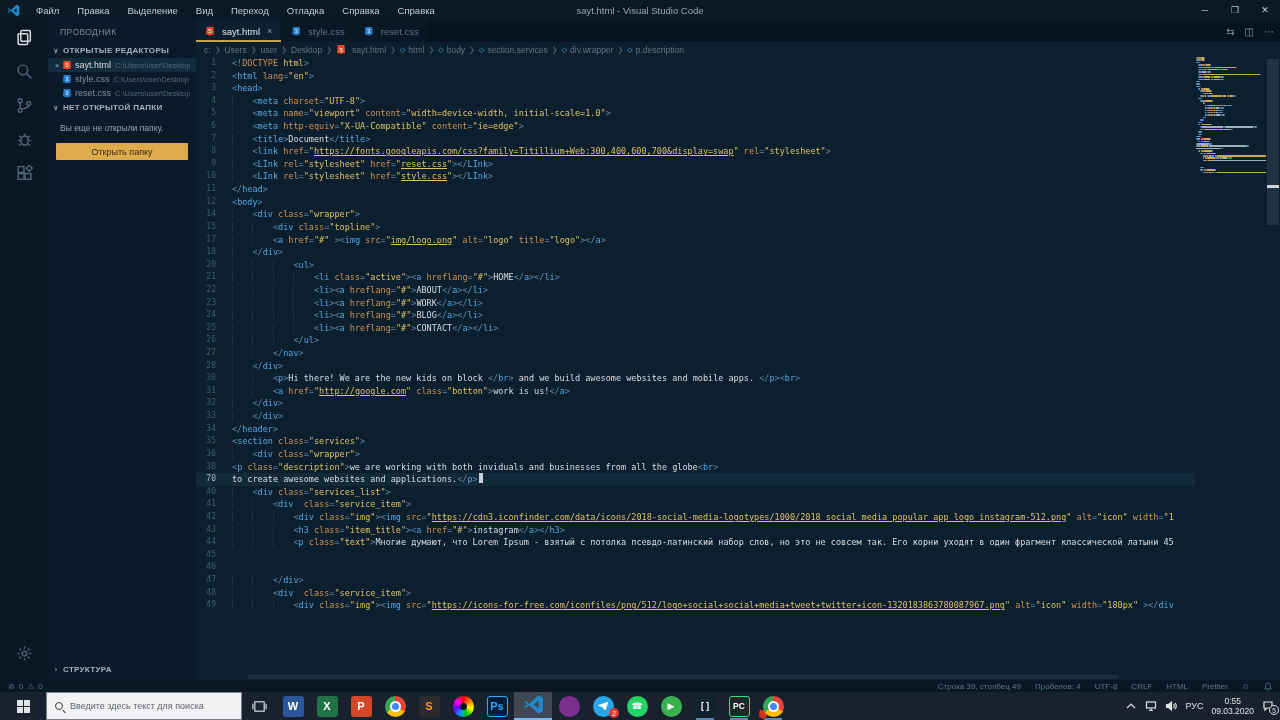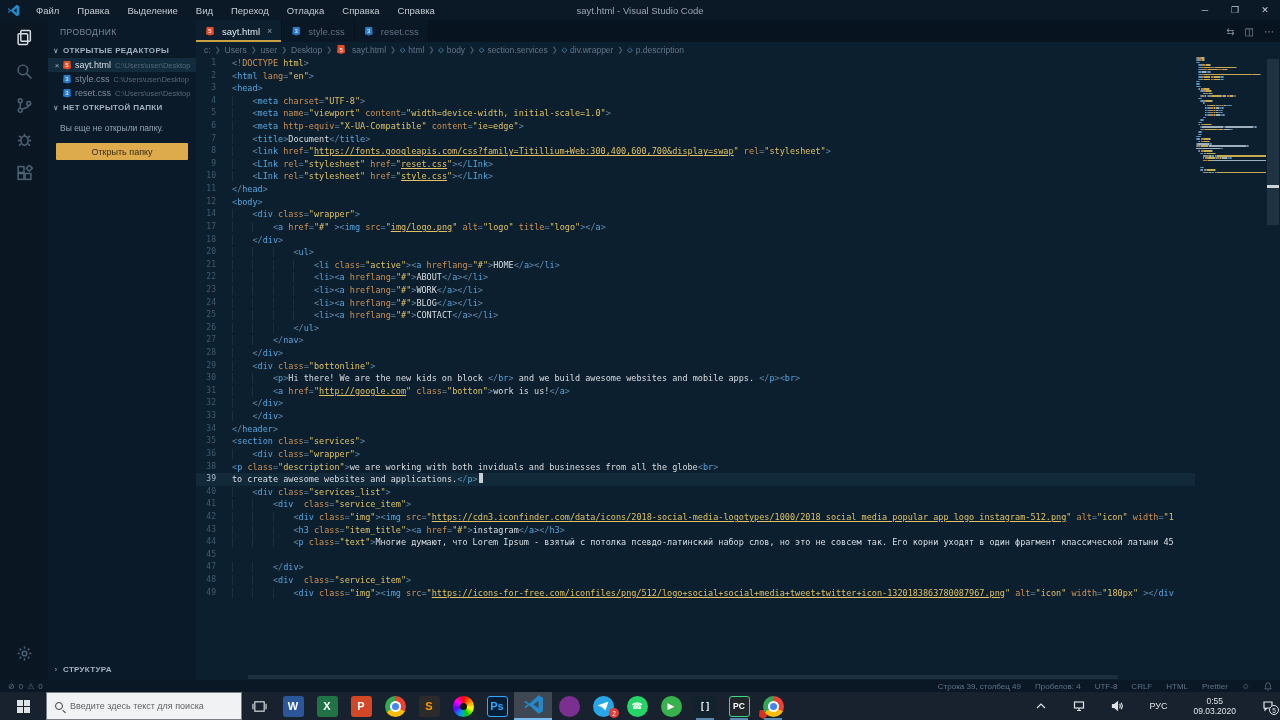--- a/index.html
+++ b/index.html
@@ -102,21 +102,21 @@
   .chrome{background:conic-gradient(#ea4335 0 33%,#fbbc05 0 66%,#34a853 0 100%);}
   .chrome:before{content:"";width:11px;height:11px;background:#fff;border-radius:50%;}
   .chrome:after{content:"";position:absolute;width:7px;height:7px;background:#4285f4;border-radius:50%;}
   .rainbow{background:conic-gradient(#f00,#ff8000,#ff0,#0c0,#09f,#60f,#f0f,#f00);}
   .rainbow:before{content:"";width:7px;height:7px;background:#10131a;border-radius:50%;}
   .tgplane{width:11px;height:9px;background:#fff;clip-path:polygon(0 45%,100% 0,72% 100%,40% 62%);}
   .badge{position:absolute;right:1px;bottom:2px;min-width:10px;height:10px;border-radius:5px;background:#e53935;
     color:#fff;font-size:6.5px;display:flex;align-items:center;justify-content:center;padding:0 2px;}
   .shield-red{position:absolute;left:3px;bottom:1px;width:8px;height:9px;background:#d93025;
     clip-path:polygon(8% 0,92% 0,100% 70%,50% 100%,0 70%);}
-  .tb-tray{margin-left:auto;display:flex;align-items:center;gap:26px;padding-right:6px;color:#dfe3e6;font-size:9px;}
+  .tb-tray{margin-left:auto;display:flex;align-items:center;gap:8px;padding-right:6px;color:#dfe3e6;font-size:9px;}
   .tray-ico svg{width:12px;height:12px;stroke:#dfe3e6;fill:none;stroke-width:1.2;display:block;}
   .clockbox{text-align:center;font-size:8.5px;line-height:10px;}
   .notif{position:relative;}
   .notif .nbadge{position:absolute;right:-5px;bottom:-3px;width:10px;height:10px;border-radius:50%;
     background:#18222f;border:1px solid #dfe3e6;font-size:6.5px;display:flex;align-items:center;justify-content:center;}
 </style>
 </head>
 <body>
 
 <div class="screen">
@@ -302,47 +302,48 @@
           <div class="cl"><span class="ln">4</span><span class="ct"><span class="g">    </span><span class="tk-p">&lt;</span><span class="tk-t">meta</span><span class="tk-x"> </span><span class="tk-a">charset</span><span class="tk-p">=</span><span class="tk-s">"UTF-8"</span><span class="tk-p">&gt;</span></span></div>
           <div class="cl"><span class="ln">5</span><span class="ct"><span class="g">    </span><span class="tk-p">&lt;</span><span class="tk-t">meta</span><span class="tk-x"> </span><span class="tk-a">name</span><span class="tk-p">=</span><span class="tk-s">"viewport"</span><span class="tk-x"> </span><span class="tk-a">content</span><span class="tk-p">=</span><span class="tk-s">"width=device-width, initial-scale=1.0"</span><span class="tk-p">&gt;</span></span></div>
           <div class="cl"><span class="ln">6</span><span class="ct"><span class="g">    </span><span class="tk-p">&lt;</span><span class="tk-t">meta</span><span class="tk-x"> </span><span class="tk-a">http-equiv</span><span class="tk-p">=</span><span class="tk-s">"X-UA-Compatible"</span><span class="tk-x"> </span><span class="tk-a">content</span><span class="tk-p">=</span><span class="tk-s">"ie=edge"</span><span class="tk-p">&gt;</span></span></div>
           <div class="cl"><span class="ln">7</span><span class="ct"><span class="g">    </span><span class="tk-p">&lt;</span><span class="tk-t">title</span><span class="tk-p">&gt;</span><span class="tk-x">Document</span><span class="tk-p">&lt;/</span><span class="tk-t">title</span><span class="tk-p">&gt;</span></span></div>
           <div class="cl"><span class="ln">8</span><span class="ct"><span class="g">    </span><span class="tk-p">&lt;</span><span class="tk-t">link</span><span class="tk-x"> </span><span class="tk-a">href</span><span class="tk-p">=</span><span class="tk-s">"</span><span class="tk-u">https://fonts.googleapis.com/css?family=Titillium+Web:300,400,600,700&amp;display=swap</span><span class="tk-s">"</span><span class="tk-x"> </span><span class="tk-a">rel</span><span class="tk-p">=</span><span class="tk-s">"stylesheet"</span><span class="tk-p">&gt;</span></span></div>
           <div class="cl"><span class="ln">9</span><span class="ct"><span class="g">    </span><span class="tk-p">&lt;</span><span class="tk-t">LInk</span><span class="tk-x"> </span><span class="tk-a">rel</span><span class="tk-p">=</span><span class="tk-s">"stylesheet"</span><span class="tk-x"> </span><span class="tk-a">href</span><span class="tk-p">=</span><span class="tk-s">"</span><span class="tk-u">reset.css</span><span class="tk-s">"</span><span class="tk-p">&gt;&lt;/</span><span class="tk-t">LInk</span><span class="tk-p">&gt;</span></span></div>
           <div class="cl"><span class="ln">10</span><span class="ct"><span class="g">    </span><span class="tk-p">&lt;</span><span class="tk-t">LInk</span><span class="tk-x"> </span><span class="tk-a">rel</span><span class="tk-p">=</span><span class="tk-s">"stylesheet"</span><span class="tk-x"> </span><span class="tk-a">href</span><span class="tk-p">=</span><span class="tk-s">"</span><span class="tk-u">style.css</span><span class="tk-s">"</span><span class="tk-p">&gt;&lt;/</span><span class="tk-t">LInk</span><span class="tk-p">&gt;</span></span></div>
           <div class="cl"><span class="ln">11</span><span class="ct"><span class="tk-p">&lt;/</span><span class="tk-t">head</span><span class="tk-p">&gt;</span></span></div>
           <div class="cl"><span class="ln">12</span><span class="ct"><span class="tk-p">&lt;</span><span class="tk-t">body</span><span class="tk-p">&gt;</span></span></div>
           <div class="cl"><span class="ln">14</span><span class="ct"><span class="g">    </span><span class="tk-p">&lt;</span><span class="tk-t">div</span><span class="tk-x"> </span><span class="tk-a">class</span><span class="tk-p">=</span><span class="tk-s">"wrapper"</span><span class="tk-p">&gt;</span></span></div>
+          <div class="cl"><span class="ln">15</span><span class="ct"><span class="g">    </span><span class="g">    </span><span class="tk-p">&lt;</span><span class="tk-t">div</span><span class="tk-x"> </span><span class="tk-a">class</span><span class="tk-p">=</span><span class="tk-s">"topline"</span><span class="tk-p">&gt;</span></span></div>
           <div class="cl"><span class="ln">17</span><span class="ct"><span class="g">    </span><span class="g">    </span><span class="tk-p">&lt;</span><span class="tk-t">a</span><span class="tk-x"> </span><span class="tk-a">href</span><span class="tk-p">=</span><span class="tk-s">"#"</span><span class="tk-x"> </span><span class="tk-p">&gt;&lt;</span><span class="tk-t">img</span><span class="tk-x"> </span><span class="tk-a">src</span><span class="tk-p">=</span><span class="tk-s">"</span><span class="tk-u">img/logo.png</span><span class="tk-s">"</span><span class="tk-x"> </span><span class="tk-a">alt</span><span class="tk-p">=</span><span class="tk-s">"logo"</span><span class="tk-x"> </span><span class="tk-a">title</span><span class="tk-p">=</span><span class="tk-s">"logo"</span><span class="tk-p">&gt;&lt;/</span><span class="tk-t">a</span><span class="tk-p">&gt;</span></span></div>
           <div class="cl"><span class="ln">18</span><span class="ct"><span class="g">    </span><span class="tk-p">&lt;/</span><span class="tk-t">div</span><span class="tk-p">&gt;</span></span></div>
           <div class="cl"><span class="ln">20</span><span class="ct"><span class="g">    </span><span class="g">    </span><span class="g">    </span><span class="tk-p">&lt;</span><span class="tk-t">ul</span><span class="tk-p">&gt;</span></span></div>
           <div class="cl"><span class="ln">21</span><span class="ct"><span class="g">    </span><span class="g">    </span><span class="g">    </span><span class="g">    </span><span class="tk-p">&lt;</span><span class="tk-t">li</span><span class="tk-x"> </span><span class="tk-a">class</span><span class="tk-p">=</span><span class="tk-s">"active"</span><span class="tk-p">&gt;&lt;</span><span class="tk-t">a</span><span class="tk-x"> </span><span class="tk-a">hreflang</span><span class="tk-p">=</span><span class="tk-s">"#"</span><span class="tk-p">&gt;</span><span class="tk-x">HOME</span><span class="tk-p">&lt;/</span><span class="tk-t">a</span><span class="tk-p">&gt;&lt;/</span><span class="tk-t">li</span><span class="tk-p">&gt;</span></span></div>
           <div class="cl"><span class="ln">22</span><span class="ct"><span class="g">    </span><span class="g">    </span><span class="g">    </span><span class="g">    </span><span class="tk-p">&lt;</span><span class="tk-t">li</span><span class="tk-p">&gt;&lt;</span><span class="tk-t">a</span><span class="tk-x"> </span><span class="tk-a">hreflang</span><span class="tk-p">=</span><span class="tk-s">"#"</span><span class="tk-p">&gt;</span><span class="tk-x">ABOUT</span><span class="tk-p">&lt;/</span><span class="tk-t">a</span><span class="tk-p">&gt;&lt;/</span><span class="tk-t">li</span><span class="tk-p">&gt;</span></span></div>
           <div class="cl"><span class="ln">23</span><span class="ct"><span class="g">    </span><span class="g">    </span><span class="g">    </span><span class="g">    </span><span class="tk-p">&lt;</span><span class="tk-t">li</span><span class="tk-p">&gt;&lt;</span><span class="tk-t">a</span><span class="tk-x"> </span><span class="tk-a">hreflang</span><span class="tk-p">=</span><span class="tk-s">"#"</span><span class="tk-p">&gt;</span><span class="tk-x">WORK</span><span class="tk-p">&lt;/</span><span class="tk-t">a</span><span class="tk-p">&gt;&lt;/</span><span class="tk-t">li</span><span class="tk-p">&gt;</span></span></div>
           <div class="cl"><span class="ln">24</span><span class="ct"><span class="g">    </span><span class="g">    </span><span class="g">    </span><span class="g">    </span><span class="tk-p">&lt;</span><span class="tk-t">li</span><span class="tk-p">&gt;&lt;</span><span class="tk-t">a</span><span class="tk-x"> </span><span class="tk-a">hreflang</span><span class="tk-p">=</span><span class="tk-s">"#"</span><span class="tk-p">&gt;</span><span class="tk-x">BLOG</span><span class="tk-p">&lt;/</span><span class="tk-t">a</span><span class="tk-p">&gt;&lt;/</span><span class="tk-t">li</span><span class="tk-p">&gt;</span></span></div>
           <div class="cl"><span class="ln">25</span><span class="ct"><span class="g">    </span><span class="g">    </span><span class="g">    </span><span class="g">    </span><span class="tk-p">&lt;</span><span class="tk-t">li</span><span class="tk-p">&gt;&lt;</span><span class="tk-t">a</span><span class="tk-x"> </span><span class="tk-a">hreflang</span><span class="tk-p">=</span><span class="tk-s">"#"</span><span class="tk-p">&gt;</span><span class="tk-x">CONTACT</span><span class="tk-p">&lt;/</span><span class="tk-t">a</span><span class="tk-p">&gt;&lt;/</span><span class="tk-t">li</span><span class="tk-p">&gt;</span></span></div>
           <div class="cl"><span class="ln">26</span><span class="ct"><span class="g">    </span><span class="g">    </span><span class="g">    </span><span class="tk-p">&lt;/</span><span class="tk-t">ul</span><span class="tk-p">&gt;</span></span></div>
           <div class="cl"><span class="ln">27</span><span class="ct"><span class="g">    </span><span class="g">    </span><span class="tk-p">&lt;/</span><span class="tk-t">nav</span><span class="tk-p">&gt;</span></span></div>
           <div class="cl"><span class="ln">28</span><span class="ct"><span class="g">    </span><span class="tk-p">&lt;/</span><span class="tk-t">div</span><span class="tk-p">&gt;</span></span></div>
-          <div class="cl"><span class="ln">29</span><span class="ct"><span class="g">    </span><span class="tk-p">&lt;</span><span class="tk-t">div</span><span class="tk-x"> </span><span class="tk-a">class</span><span class="tk-p">=</span><span class="tk-s">"bottonline"</span><span class="tk-p">&gt;</span></span></div>
           <div class="cl"><span class="ln">30</span><span class="ct"><span class="g">    </span><span class="g">    </span><span class="tk-p">&lt;</span><span class="tk-t">p</span><span class="tk-p">&gt;</span><span class="tk-x">Hi there! We are the new kids on block </span><span class="tk-p">&lt;/</span><span class="tk-t">br</span><span class="tk-p">&gt;</span><span class="tk-x"> and we build awesome websites and mobile apps. </span><span class="tk-p">&lt;/</span><span class="tk-t">p</span><span class="tk-p">&gt;&lt;</span><span class="tk-t">br</span><span class="tk-p">&gt;</span></span></div>
           <div class="cl"><span class="ln">31</span><span class="ct"><span class="g">    </span><span class="g">    </span><span class="tk-p">&lt;</span><span class="tk-t">a</span><span class="tk-x"> </span><span class="tk-a">href</span><span class="tk-p">=</span><span class="tk-s">"</span><span class="tk-u">http://google.com</span><span class="tk-s">"</span><span class="tk-x"> </span><span class="tk-a">class</span><span class="tk-p">=</span><span class="tk-s">"botton"</span><span class="tk-p">&gt;</span><span class="tk-x">work is us!</span><span class="tk-p">&lt;/</span><span class="tk-t">a</span><span class="tk-p">&gt;</span></span></div>
           <div class="cl"><span class="ln">32</span><span class="ct"><span class="g">    </span><span class="tk-p">&lt;/</span><span class="tk-t">div</span><span class="tk-p">&gt;</span></span></div>
           <div class="cl"><span class="ln">33</span><span class="ct"><span class="g">    </span><span class="tk-p">&lt;/</span><span class="tk-t">div</span><span class="tk-p">&gt;</span></span></div>
           <div class="cl"><span class="ln">34</span><span class="ct"><span class="tk-p">&lt;/</span><span class="tk-t">header</span><span class="tk-p">&gt;</span></span></div>
           <div class="cl"><span class="ln">35</span><span class="ct"><span class="tk-p">&lt;</span><span class="tk-t">section</span><span class="tk-x"> </span><span class="tk-a">class</span><span class="tk-p">=</span><span class="tk-s">"services"</span><span class="tk-p">&gt;</span></span></div>
           <div class="cl"><span class="ln">36</span><span class="ct"><span class="g">    </span><span class="tk-p">&lt;</span><span class="tk-t">div</span><span class="tk-x"> </span><span class="tk-a">class</span><span class="tk-p">=</span><span class="tk-s">"wrapper"</span><span class="tk-p">&gt;</span></span></div>
           <div class="cl"><span class="ln">38</span><span class="ct"><span class="tk-p">&lt;</span><span class="tk-t">p</span><span class="tk-x"> </span><span class="tk-a">class</span><span class="tk-p">=</span><span class="tk-s">"description"</span><span class="tk-p">&gt;</span><span class="tk-x">we are working with both inviduals and businesses from all the globe</span><span class="tk-p">&lt;</span><span class="tk-t">br</span><span class="tk-p">&gt;</span></span></div>
-          <div class="cl cur"><span class="ln">39</span><span class="ct"><span class="tk-x">to create awesome websites and applications.</span><span class="tk-p">&lt;/</span><span class="tk-t">p</span><span class="tk-p">&gt;</span><span class="caret"></span></span></div>
+          <div class="cl cur"><span class="ln">70</span><span class="ct"><span class="tk-x">to create awesome websites and applications.</span><span class="tk-p">&lt;/</span><span class="tk-t">p</span><span class="tk-p">&gt;</span><span class="caret"></span></span></div>
           <div class="cl"><span class="ln">40</span><span class="ct"><span class="g">    </span><span class="tk-p">&lt;</span><span class="tk-t">div</span><span class="tk-x"> </span><span class="tk-a">class</span><span class="tk-p">=</span><span class="tk-s">"services_list"</span><span class="tk-p">&gt;</span></span></div>
           <div class="cl"><span class="ln">41</span><span class="ct"><span class="g">    </span><span class="g">    </span><span class="tk-p">&lt;</span><span class="tk-t">div</span><span class="tk-x">  </span><span class="tk-a">class</span><span class="tk-p">=</span><span class="tk-s">"service_item"</span><span class="tk-p">&gt;</span></span></div>
           <div class="cl"><span class="ln">42</span><span class="ct"><span class="g">    </span><span class="g">    </span><span class="g">    </span><span class="tk-p">&lt;</span><span class="tk-t">div</span><span class="tk-x"> </span><span class="tk-a">class</span><span class="tk-p">=</span><span class="tk-s">"img"</span><span class="tk-p">&gt;&lt;</span><span class="tk-t">img</span><span class="tk-x"> </span><span class="tk-a">src</span><span class="tk-p">=</span><span class="tk-s">"</span><span class="tk-u">https://cdn3.iconfinder.com/data/icons/2018-social-media-logotypes/1000/2018_social_media_popular_app_logo_instagram-512.png</span><span class="tk-s">"</span><span class="tk-x"> </span><span class="tk-a">alt</span><span class="tk-p">=</span><span class="tk-s">"icon"</span><span class="tk-x"> </span><span class="tk-a">width</span><span class="tk-p">=</span><span class="tk-s">"1</span></span></div>
           <div class="cl"><span class="ln">43</span><span class="ct"><span class="g">    </span><span class="g">    </span><span class="g">    </span><span class="tk-p">&lt;</span><span class="tk-t">h3</span><span class="tk-x"> </span><span class="tk-a">class</span><span class="tk-p">=</span><span class="tk-s">"item_title"</span><span class="tk-p">&gt;&lt;</span><span class="tk-t">a</span><span class="tk-x"> </span><span class="tk-a">href</span><span class="tk-p">=</span><span class="tk-s">"#"</span><span class="tk-p">&gt;</span><span class="tk-x">instagram</span><span class="tk-p">&lt;/</span><span class="tk-t">a</span><span class="tk-p">&gt;&lt;/</span><span class="tk-t">h3</span><span class="tk-p">&gt;</span></span></div>
           <div class="cl"><span class="ln">44</span><span class="ct"><span class="g">    </span><span class="g">    </span><span class="g">    </span><span class="tk-p">&lt;</span><span class="tk-t">p</span><span class="tk-x"> </span><span class="tk-a">class</span><span class="tk-p">=</span><span class="tk-s">"text"</span><span class="tk-p">&gt;</span><span class="tk-x">Многие думают, что Lorem Ipsum - взятый с потолка псевдо-латинский набор слов, но это не совсем так. Его корни уходят в один фрагмент классической латыни 45</span></span></div>
           <div class="cl"><span class="ln">45</span><span class="ct"></span></div>
+          <div class="cl"><span class="ln">46</span><span class="ct"></span></div>
           <div class="cl"><span class="ln">47</span><span class="ct"><span class="g">    </span><span class="g">    </span><span class="tk-p">&lt;/</span><span class="tk-t">div</span><span class="tk-p">&gt;</span></span></div>
           <div class="cl"><span class="ln">48</span><span class="ct"><span class="g">    </span><span class="g">    </span><span class="tk-p">&lt;</span><span class="tk-t">div</span><span class="tk-x">  </span><span class="tk-a">class</span><span class="tk-p">=</span><span class="tk-s">"service_item"</span><span class="tk-p">&gt;</span></span></div>
           <div class="cl"><span class="ln">49</span><span class="ct"><span class="g">    </span><span class="g">    </span><span class="g">    </span><span class="tk-p">&lt;</span><span class="tk-t">div</span><span class="tk-x"> </span><span class="tk-a">class</span><span class="tk-p">=</span><span class="tk-s">"img"</span><span class="tk-p">&gt;&lt;</span><span class="tk-t">img</span><span class="tk-x"> </span><span class="tk-a">src</span><span class="tk-p">=</span><span class="tk-s">"</span><span class="tk-u">https://icons-for-free.com/iconfiles/png/512/logo+social+social+media+tweet+twitter+icon-1320183863780087967.png</span><span class="tk-s">"</span><span class="tk-x"> </span><span class="tk-a">alt</span><span class="tk-p">=</span><span class="tk-s">"icon"</span><span class="tk-x"> </span><span class="tk-a">width</span><span class="tk-p">=</span><span class="tk-s">"180px"</span><span class="tk-x"> </span><span class="tk-p">&gt;&lt;/</span><span class="tk-t">div</span></span></div>
         </div>
       <div class="minimap" id="minimap">
           <div class="mm-row">
             <span class="mm-seg" style="width: 0px;"></span>
             <span class="mm-seg" style="width: 1.1px; background: rgb(74, 106, 133);"></span>
             <span class="mm-seg" style="width: 3.85px; background: rgb(185, 127, 73);"></span>
             <span class="mm-seg" style="width: 0.55px;"></span>

